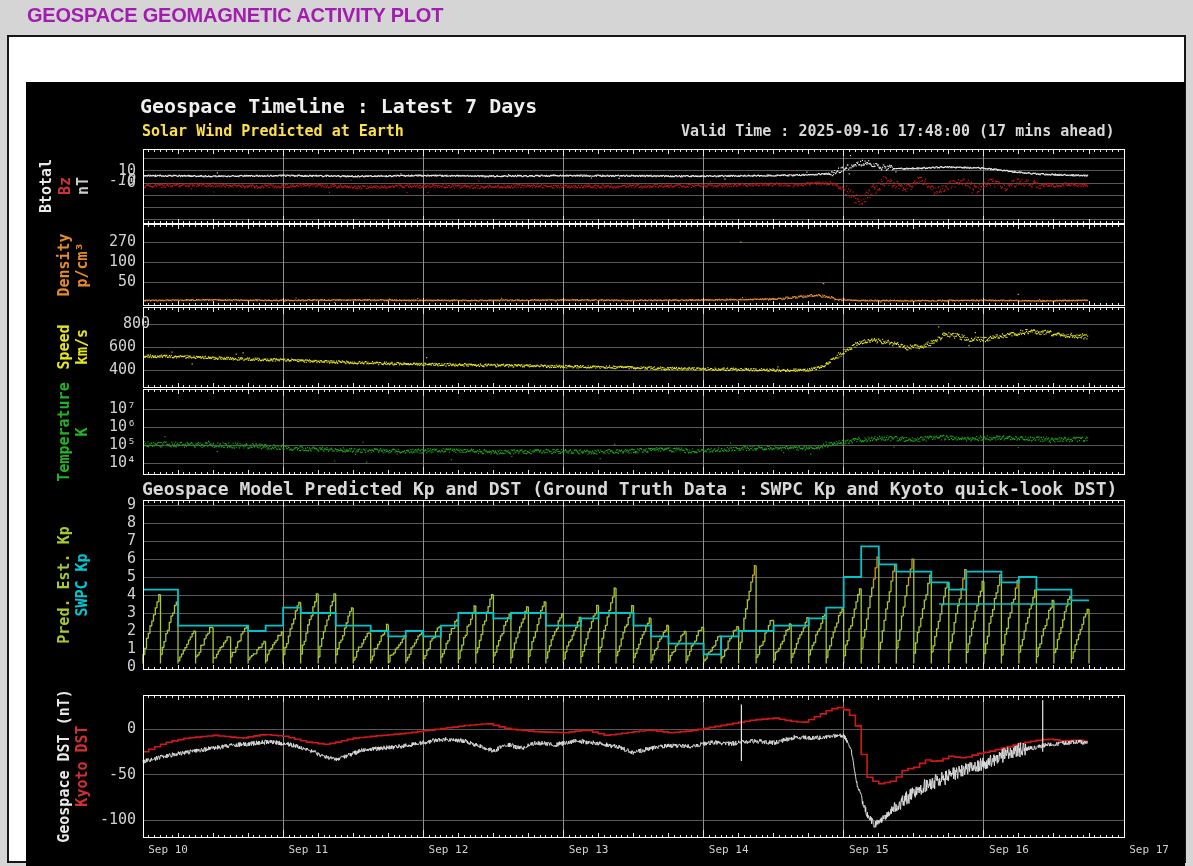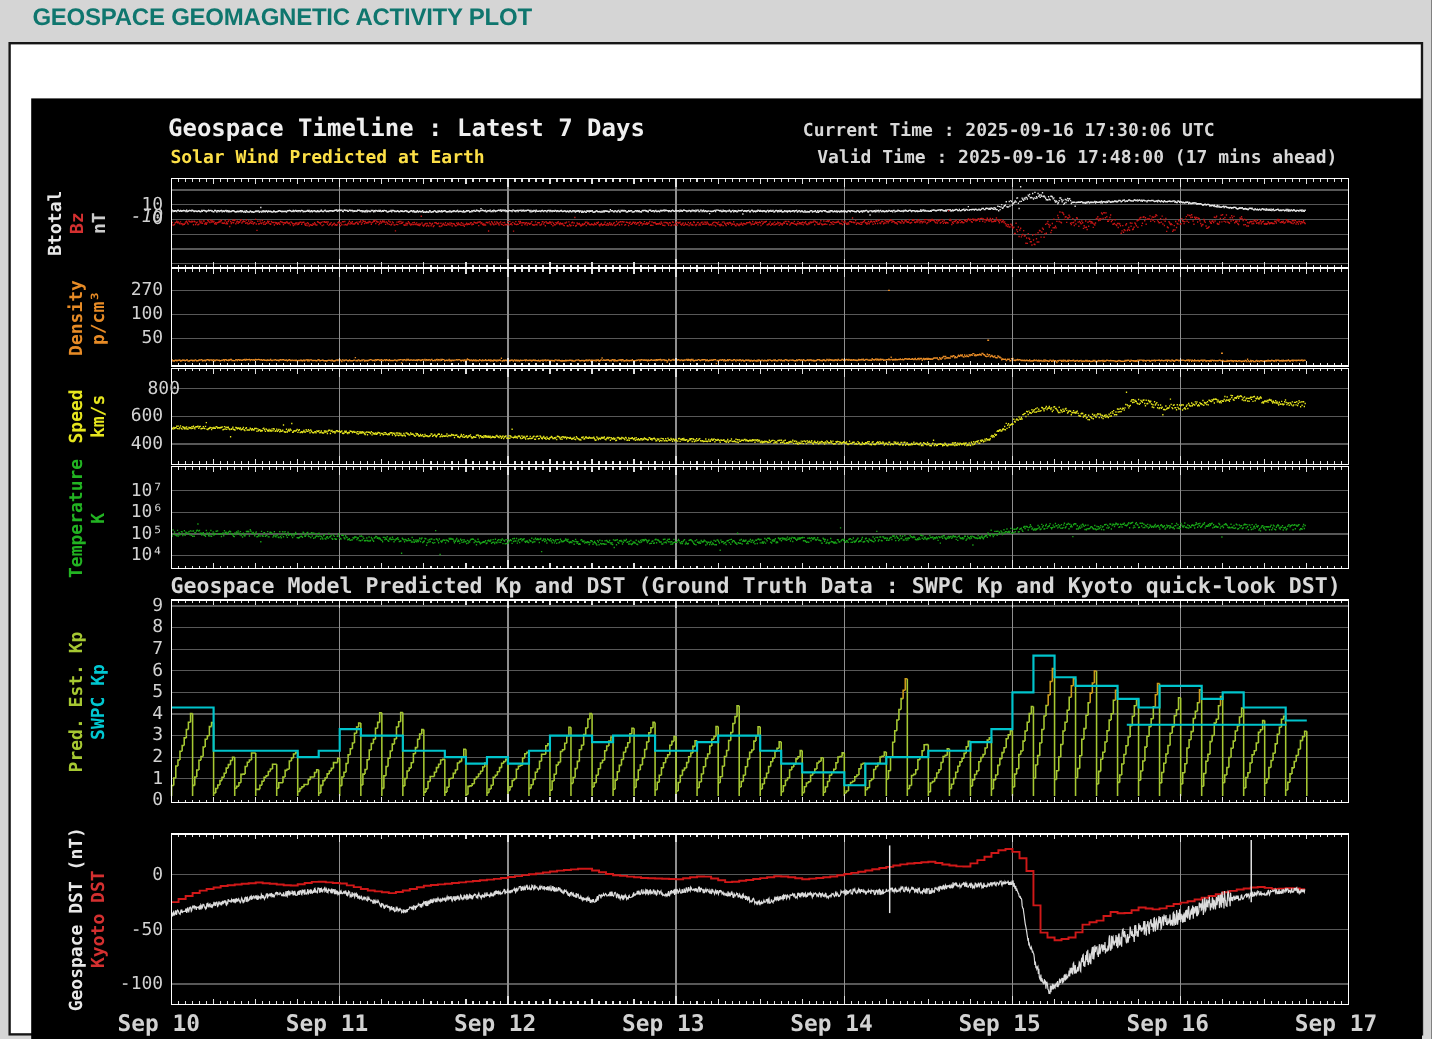--- a/index.html
+++ b/index.html
@@ -1,31 +1,31 @@
 <!DOCTYPE html>
 <html><head>
 <meta charset="utf-8">
 <style>
   html,body{margin:0;padding:0;}
   body{width:1193px;height:866px;background:#d5d5d5;overflow:hidden;position:relative;
        font-family:"DejaVu Sans Mono",monospace;}
-  .header-title{position:absolute;left:27px;top:4px;color:#0f766e;
+  .header-title{position:absolute;left:27px;top:4px;color:#a21caf;
        font-family:"Liberation Sans",sans-serif;font-weight:bold;font-size:20px;letter-spacing:-0.2px;}
   .frame{position:absolute;left:7px;top:35px;width:1175px;height:824px;
        border:2px solid #161616;background:#ffffff;}
   .canvas{position:absolute;left:17px;top:45px;width:1159px;height:813px;background:#000;}
   #plot-svg{position:absolute;left:0;top:0;z-index:1;}
   .t{position:absolute;white-space:pre;z-index:2;color:#e2e2e2;line-height:1.2;font-weight:bold;}
   .title{left:114px;top:12px;font-size:20px;color:#efefef;}
   .current{left:643px;top:17px;font-size:15px;color:#d8d8d8;}
   .subtitle{left:116px;top:40px;font-size:15px;color:#fde047;}
   .valid{left:655px;top:40px;font-size:15px;color:#d8d8d8;}
   .section{left:116px;top:396px;font-size:18px;color:#d8d8d8;}
   .ytick{position:absolute;width:52px;text-align:right;font-size:15px;color:#d2d2d2;z-index:2;line-height:1;}
-  .xtick{position:absolute;width:90px;text-align:left;font-size:19px;color:#d2d2d2;z-index:2;line-height:1;font-weight:bold;}
+  .xtick{position:absolute;width:90px;text-align:right;font-size:11px;color:#d2d2d2;z-index:2;line-height:1;}
   .ylab{position:absolute;font-size:15px;font-weight:bold;white-space:nowrap;z-index:2;line-height:1;
         transform:translate(-50%,-50%) rotate(-90deg);}
 </style>
 </head>
 <body>
 
 <div class="header-title">GEOSPACE GEOMAGNETIC ACTIVITY PLOT</div>
 
 <div class="frame">
   <div class="canvas">
@@ -62,21 +62,20 @@
         <path d="M117 647.0H1098M117 692.5H1098M117 738.0H1098" stroke="#585858" stroke-width="1" fill="none" shape-rendering="crispEdges"></path>
         <path d="M257.1 613V755M397.3 613V755M537.4 613V755M677.6 613V755M817.7 613V755M957.9 613V755" stroke="#8f8f8f" stroke-width="1" fill="none" shape-rendering="crispEdges"></path>
         <path d="M117.0 669.8H122.8V667.2H128.7V664.7H134.5V662.2H140.4V660.2H146.2V658.9H152.0V657.6H157.9V656.4H163.7V655.7H169.6V655.1H175.4V654.5H181.2V654.0H187.1V653.4H192.9V654.0H198.8V654.5H204.6V655.1H210.4V655.7H216.3V655.9H222.1V654.9H227.9V653.9H233.8V652.9H239.6V652.8H245.5V653.3H251.3V653.8H257.1V654.3H263.0V655.8H268.8V657.3H274.7V658.8H280.5V660.1H286.3V660.8H292.2V661.6H298.0V662.3H303.9V661.4H309.7V660.1H315.5V658.8H321.4V657.4H327.2V656.1H333.1V655.5H338.9V655.0H344.7V654.4H350.6V653.8H356.4V653.3H362.3V652.7H368.1V652.1H373.9V651.6H379.8V651.0H385.6V650.4H391.4V649.6H397.3V648.8H403.1V648.1H409.0V647.3H414.8V646.6H420.6V645.8H426.5V645.1H432.3V644.3H438.2V643.5H444.0V643.0H449.8V642.5H455.7V642.0H461.5V641.9H467.4V643.4H473.2V644.9H479.0V646.4H484.9V647.4H490.7V647.9H496.6V648.5H502.4V649.1H508.2V649.6H514.1V649.9H519.9V650.1H525.8V650.3H531.6V650.5H537.4V650.7H543.3V649.9H549.1V649.1H554.9V648.4H560.8V648.5H566.6V650.1H572.5V651.6H578.3V653.1H584.1V652.8H590.0V652.0H595.8V651.3H601.7V650.5H607.5V649.8H613.3V649.0H619.2V648.2H625.0V648.4H630.9V649.1H636.7V649.9H642.5V650.7H648.4V650.2H654.2V649.6H660.1V649.1H665.9V648.4H671.7V647.4H677.6V646.4H683.4V645.4H689.2V644.4H695.1V643.4H700.9V642.4H706.8V641.4H712.6V640.4H718.4V639.3H724.3V638.3H730.1V637.6H736.0V637.1H741.8V636.6H747.6V636.1H753.5V637.2H759.3V638.4H765.2V639.3H771.0V640.0H776.8V640.1H782.7V637.5H788.5V634.8H794.4V631.9H800.2V628.8H806.0V626.6H811.9V625.5H817.7V627.9H823.6V633.2H829.4V643.9H835.2V672.5H841.1V695.2H846.9V699.2H852.8V701.6H858.6V700.5H864.4V699.3H870.3V695.0H876.1V688.5H881.9V686.6H887.8V685.2H893.6V681.4H899.5V678.0H905.3V679.1H911.1V678.9H917.0V676.6H922.8V674.3H928.7V675.1H934.5V675.8H940.3V675.0H946.2V673.1H952.0V671.4H957.9V670.2H963.7V669.1H969.5V667.6H975.4V666.1H981.2V664.6H987.1V663.1H992.9V661.6H998.7V660.4H1004.6V659.3H1010.4V658.4H1016.3V657.6H1022.1V657.2H1027.9V657.9H1033.8V658.7H1039.6V658.5H1045.4V658.2H1051.3V658.3H1057.1V659.1H1061.6" stroke="#d01818" stroke-width="1.6" fill="none"></path>
         <path d="M117.0 678.4L117.4 680.4L117.8 681.7L118.3 678.5L118.7 677.8L119.1 681.0L119.5 679.4L119.9 679.4L120.4 676.6L120.8 680.0L121.2 679.9L121.6 677.1L122.0 676.4L122.5 677.0L122.9 678.0L123.3 679.2L123.7 679.6L124.1 680.0L124.6 677.4L125.0 678.6L125.4 675.9L125.8 677.7L126.2 678.3L126.7 677.6L127.1 677.5L127.5 677.3L127.9 677.4L128.4 677.4L128.8 675.5L129.2 675.4L129.6 678.7L130.0 676.8L130.5 674.1L130.9 677.0L131.3 677.7L131.7 675.8L132.1 674.1L132.6 673.9L133.0 675.1L133.4 677.4L133.8 676.7L134.2 674.0L134.7 673.1L135.1 674.2L135.5 673.1L135.9 672.9L136.3 674.7L136.8 673.5L137.2 673.8L137.6 676.2L138.0 674.0L138.4 674.3L138.9 674.0L139.3 673.8L139.7 674.9L140.1 676.0L140.5 672.4L141.0 675.9L141.4 672.0L141.8 672.8L142.2 675.0L142.6 674.4L143.1 671.7L143.5 671.7L143.9 671.9L144.3 673.6L144.7 674.2L145.2 675.3L145.6 674.0L146.0 674.6L146.4 670.7L146.9 672.6L147.3 671.2L147.7 672.8L148.1 674.2L148.5 671.7L149.0 671.3L149.4 673.5L149.8 673.8L150.2 674.0L150.6 671.5L151.1 673.5L151.5 672.4L151.9 672.3L152.3 669.6L152.7 671.6L153.2 670.2L153.6 672.9L154.0 670.2L154.4 669.8L154.8 669.9L155.3 673.4L155.7 673.0L156.1 671.1L156.5 669.2L156.9 670.8L157.4 671.7L157.8 671.0L158.2 669.6L158.6 672.5L159.0 670.6L159.5 668.7L159.9 671.4L160.3 670.2L160.7 668.9L161.1 668.7L161.6 670.6L162.0 668.4L162.4 671.9L162.8 672.3L163.2 670.3L163.7 671.5L164.1 667.7L164.5 667.8L164.9 669.1L165.3 669.2L165.8 668.6L166.2 669.0L166.6 670.2L167.0 667.7L167.5 668.9L167.9 668.0L168.3 667.8L168.7 670.1L169.1 667.1L169.6 669.2L170.0 670.6L170.4 666.9L170.8 669.8L171.2 667.0L171.7 667.4L172.1 669.3L172.5 667.5L172.9 666.9L173.3 668.3L173.8 669.3L174.2 670.2L174.6 669.6L175.0 667.7L175.4 666.3L175.9 667.6L176.3 669.2L176.7 667.8L177.1 670.0L177.5 669.5L178.0 666.3L178.4 666.3L178.8 665.3L179.2 669.6L179.6 666.2L180.1 665.7L180.5 669.0L180.9 668.6L181.3 668.2L181.7 666.8L182.2 668.2L182.6 664.6L183.0 666.0L183.4 665.1L183.8 668.0L184.3 664.9L184.7 667.1L185.1 665.1L185.5 664.7L186.0 665.5L186.4 666.5L186.8 666.0L187.2 664.2L187.6 666.3L188.1 665.1L188.5 667.9L188.9 666.4L189.3 664.4L189.7 666.7L190.2 665.8L190.6 665.3L191.0 665.4L191.4 667.4L191.8 663.2L192.3 664.3L192.7 666.4L193.1 663.9L193.5 665.9L193.9 665.4L194.4 667.3L194.8 666.4L195.2 665.9L195.6 664.3L196.0 662.9L196.5 663.0L196.9 666.6L197.3 663.3L197.7 663.8L198.1 664.6L198.6 664.0L199.0 662.4L199.4 664.2L199.8 664.9L200.2 662.2L200.7 663.7L201.1 665.7L201.5 663.6L201.9 663.8L202.3 665.9L202.8 664.3L203.2 663.6L203.6 662.2L204.0 662.5L204.4 661.9L204.9 663.3L205.3 661.5L205.7 662.9L206.1 663.1L206.6 663.5L207.0 663.0L207.4 661.9L207.8 662.4L208.2 663.0L208.7 664.2L209.1 663.8L209.5 663.6L209.9 665.0L210.3 661.6L210.8 664.4L211.2 664.4L211.6 664.7L212.0 662.8L212.4 660.6L212.9 664.4L213.3 665.0L213.7 660.5L214.1 664.1L214.5 660.7L215.0 661.1L215.4 664.1L215.8 661.8L216.2 662.8L216.6 662.7L217.1 662.6L217.5 660.2L217.9 662.0L218.3 664.1L218.7 660.8L219.2 663.9L219.6 660.4L220.0 662.1L220.4 664.1L220.8 664.2L221.3 663.9L221.7 663.9L222.1 660.9L222.5 663.5L222.9 660.3L223.4 663.8L223.8 660.4L224.2 660.3L224.6 660.5L225.1 663.2L225.5 663.6L225.9 659.3L226.3 661.9L226.7 661.4L227.2 659.6L227.6 663.5L228.0 659.2L228.4 662.7L228.8 663.0L229.3 663.1L229.7 661.8L230.1 662.0L230.5 658.8L230.9 662.9L231.4 662.2L231.8 659.9L232.2 661.9L232.6 659.1L233.0 663.0L233.5 659.3L233.9 661.4L234.3 662.2L234.7 661.7L235.1 660.6L235.6 661.9L236.0 658.7L236.4 658.3L236.8 661.8L237.2 660.2L237.7 661.2L238.1 661.5L238.5 662.5L238.9 658.1L239.3 658.1L239.8 658.2L240.2 659.8L240.6 662.1L241.0 658.0L241.4 661.2L241.9 658.7L242.3 659.7L242.7 661.7L243.1 660.4L243.5 659.1L244.0 658.8L244.4 658.1L244.8 661.0L245.2 660.5L245.7 658.2L246.1 658.9L246.5 662.1L246.9 660.8L247.3 661.7L247.8 658.4L248.2 660.1L248.6 659.9L249.0 659.6L249.4 660.7L249.9 662.3L250.3 658.5L250.7 662.5L251.1 661.5L251.5 659.3L252.0 659.5L252.4 661.5L252.8 663.0L253.2 658.9L253.6 663.0L254.1 660.8L254.5 660.5L254.9 663.4L255.3 660.3L255.7 663.3L256.2 662.2L256.6 663.1L257.0 662.0L257.4 661.1L257.8 663.0L258.3 660.8L258.7 662.1L259.1 662.8L259.5 662.8L259.9 662.1L260.4 661.2L260.8 662.2L261.2 661.3L261.6 662.7L262.0 660.1L262.5 662.1L262.9 664.4L263.3 661.7L263.7 664.2L264.1 663.6L264.6 660.7L265.0 661.2L265.4 661.4L265.8 665.1L266.3 664.1L266.7 665.2L267.1 664.4L267.5 661.5L267.9 665.3L268.4 663.4L268.8 663.0L269.2 662.6L269.6 665.6L270.0 664.6L270.5 662.5L270.9 662.3L271.3 665.4L271.7 662.9L272.1 666.0L272.6 665.3L273.0 666.9L273.4 664.3L273.8 666.7L274.2 666.0L274.7 666.5L275.1 664.3L275.5 665.9L275.9 667.8L276.3 667.9L276.8 667.1L277.2 665.5L277.6 665.5L278.0 667.2L278.4 666.5L278.9 666.0L279.3 668.1L279.7 668.2L280.1 668.6L280.5 666.1L281.0 667.4L281.4 666.1L281.8 667.5L282.2 667.5L282.6 668.0L283.1 668.9L283.5 668.2L283.9 668.3L284.3 668.8L284.8 670.7L285.2 670.5L285.6 667.4L286.0 670.0L286.4 669.1L286.9 670.2L287.3 668.6L287.7 669.9L288.1 669.7L288.5 670.0L289.0 668.3L289.4 669.1L289.8 670.0L290.2 670.9L290.6 671.9L291.1 673.2L291.5 673.7L291.9 670.5L292.3 672.3L292.7 671.2L293.2 671.4L293.6 672.8L294.0 674.7L294.4 674.8L294.8 673.0L295.3 673.6L295.7 672.4L296.1 672.7L296.5 672.4L296.9 674.0L297.4 673.8L297.8 673.4L298.2 674.3L298.6 673.9L299.0 676.2L299.5 674.8L299.9 676.5L300.3 673.2L300.7 674.9L301.1 675.7L301.6 676.3L302.0 674.0L302.4 675.3L302.8 677.6L303.2 677.4L303.7 677.0L304.1 674.9L304.5 676.1L304.9 674.4L305.4 675.5L305.8 677.2L306.2 676.5L306.6 675.5L307.0 676.5L307.5 675.3L307.9 675.9L308.3 676.1L308.7 678.3L309.1 677.7L309.6 677.9L310.0 675.7L310.4 678.9L310.8 676.1L311.2 677.3L311.7 678.0L312.1 676.3L312.5 678.4L312.9 675.8L313.3 678.1L313.8 675.9L314.2 675.9L314.6 675.8L315.0 675.0L315.4 674.0L315.9 674.3L316.3 674.1L316.7 674.7L317.1 675.3L317.5 673.7L318.0 674.4L318.4 676.5L318.8 672.8L319.2 673.1L319.6 673.3L320.1 676.2L320.5 672.8L320.9 674.8L321.3 673.1L321.7 673.4L322.2 673.0L322.6 671.3L323.0 672.1L323.4 671.5L323.9 671.8L324.3 674.0L324.7 671.3L325.1 674.4L325.5 671.7L326.0 671.1L326.4 672.5L326.8 670.8L327.2 669.5L327.6 670.2L328.1 671.2L328.5 668.9L328.9 672.4L329.3 672.5L329.7 668.6L330.2 672.5L330.6 672.4L331.0 669.0L331.4 669.4L331.8 671.5L332.3 667.9L332.7 670.8L333.1 667.2L333.5 668.3L333.9 670.3L334.4 668.4L334.8 669.9L335.2 669.2L335.6 666.6L336.0 667.9L336.5 668.3L336.9 669.8L337.3 666.6L337.7 667.6L338.1 669.8L338.6 667.4L339.0 666.3L339.4 667.3L339.8 668.7L340.2 668.8L340.7 667.5L341.1 668.8L341.5 666.9L341.9 668.9L342.3 668.9L342.8 666.9L343.2 667.9L343.6 667.8L344.0 666.3L344.5 668.6L344.9 666.0L345.3 668.9L345.7 668.5L346.1 666.8L346.6 665.1L347.0 666.6L347.4 668.4L347.8 665.0L348.2 666.8L348.7 667.1L349.1 665.2L349.5 667.1L349.9 664.7L350.3 667.6L350.8 668.9L351.2 667.8L351.6 665.1L352.0 667.5L352.4 664.8L352.9 668.2L353.3 668.4L353.7 665.0L354.1 667.9L354.5 666.5L355.0 664.5L355.4 667.2L355.8 665.0L356.2 665.6L356.6 667.9L357.1 667.6L357.5 665.3L357.9 663.8L358.3 664.4L358.7 666.9L359.2 666.6L359.6 667.4L360.0 665.6L360.4 667.6L360.8 663.6L361.3 665.7L361.7 665.0L362.1 666.6L362.5 667.1L363.0 663.6L363.4 663.8L363.8 667.2L364.2 667.0L364.6 665.2L365.1 663.9L365.5 666.7L365.9 663.4L366.3 665.2L366.7 664.0L367.2 667.3L367.6 664.4L368.0 666.2L368.4 665.1L368.8 663.8L369.3 664.0L369.7 663.1L370.1 663.5L370.5 663.8L370.9 665.8L371.4 666.1L371.8 664.8L372.2 665.9L372.6 663.4L373.0 662.4L373.5 664.4L373.9 664.8L374.3 665.4L374.7 664.1L375.1 666.5L375.6 665.2L376.0 663.4L376.4 665.1L376.8 665.3L377.2 663.7L377.7 666.0L378.1 661.9L378.5 664.5L378.9 664.5L379.3 664.6L379.8 661.6L380.2 664.0L380.6 664.1L381.0 664.2L381.4 663.7L381.9 665.0L382.3 664.1L382.7 662.8L383.1 664.4L383.6 662.9L384.0 664.3L384.4 664.4L384.8 663.2L385.2 664.9L385.7 663.1L386.1 660.7L386.5 664.0L386.9 660.6L387.3 660.5L387.8 663.0L388.2 660.9L388.6 661.2L389.0 663.2L389.4 660.1L389.9 663.0L390.3 662.4L390.7 661.3L391.1 662.9L391.5 662.1L392.0 662.8L392.4 662.7L392.8 661.8L393.2 660.9L393.6 660.8L394.1 659.2L394.5 659.3L394.9 663.1L395.3 660.3L395.7 661.6L396.2 661.8L396.6 662.0L397.0 658.6L397.4 660.8L397.8 661.5L398.3 661.1L398.7 661.6L399.1 659.8L399.5 662.3L399.9 660.7L400.4 660.1L400.8 661.7L401.2 659.9L401.6 659.5L402.1 659.6L402.5 658.6L402.9 660.6L403.3 658.3L403.7 661.6L404.2 660.7L404.6 657.8L405.0 659.4L405.4 660.1L405.8 658.9L406.3 658.5L406.7 656.8L407.1 656.8L407.5 656.7L407.9 656.8L408.4 660.4L408.8 658.0L409.2 658.6L409.6 656.7L410.0 659.6L410.5 659.5L410.9 657.1L411.3 658.1L411.7 659.7L412.1 657.4L412.6 656.2L413.0 657.1L413.4 656.4L413.8 659.5L414.2 658.4L414.7 658.2L415.1 657.0L415.5 658.8L415.9 658.4L416.3 659.5L416.8 659.3L417.2 656.2L417.6 657.0L418.0 656.3L418.4 657.9L418.9 659.2L419.3 658.4L419.7 655.3L420.1 658.0L420.5 657.4L421.0 657.1L421.4 657.2L421.8 658.3L422.2 658.6L422.7 659.6L423.1 659.0L423.5 657.3L423.9 656.5L424.3 659.4L424.8 657.2L425.2 656.6L425.6 656.5L426.0 658.2L426.4 658.9L426.9 658.7L427.3 656.5L427.7 658.8L428.1 657.7L428.5 658.3L429.0 658.8L429.4 657.2L429.8 659.9L430.2 656.7L430.6 658.6L431.1 657.7L431.5 660.3L431.9 657.5L432.3 656.8L432.7 659.2L433.2 660.3L433.6 660.1L434.0 657.4L434.4 658.4L434.8 656.5L435.3 660.0L435.7 660.4L436.1 657.2L436.5 660.8L436.9 659.3L437.4 660.9L437.8 657.6L438.2 660.8L438.6 659.8L439.0 659.5L439.5 657.2L439.9 659.3L440.3 658.1L440.7 658.2L441.2 661.0L441.6 659.1L442.0 661.8L442.4 660.6L442.8 661.7L443.3 662.5L443.7 661.2L444.1 662.5L444.5 659.1L444.9 660.9L445.4 660.9L445.8 660.2L446.2 661.8L446.6 662.5L447.0 661.0L447.5 664.1L447.9 664.0L448.3 662.4L448.7 664.6L449.1 664.2L449.6 661.5L450.0 663.2L450.4 661.2L450.8 664.0L451.2 663.5L451.7 662.6L452.1 664.8L452.5 664.6L452.9 664.2L453.3 665.3L453.8 665.6L454.2 662.3L454.6 666.0L455.0 664.1L455.4 663.3L455.9 663.2L456.3 665.3L456.7 666.6L457.1 666.3L457.5 666.7L458.0 664.8L458.4 665.7L458.8 667.2L459.2 668.1L459.6 665.8L460.1 667.5L460.5 666.6L460.9 667.6L461.3 667.1L461.8 667.6L462.2 667.1L462.6 666.0L463.0 669.3L463.4 666.6L463.9 665.6L464.3 668.3L464.7 668.4L465.1 666.0L465.5 668.6L466.0 670.4L466.4 668.3L466.8 668.6L467.2 669.5L467.6 667.5L468.1 669.7L468.5 667.3L468.9 669.4L469.3 669.7L469.7 669.9L470.2 669.3L470.6 667.1L471.0 669.5L471.4 666.2L471.8 664.8L472.3 668.5L472.7 666.7L473.1 664.0L473.5 663.8L473.9 664.1L474.4 664.1L474.8 666.6L475.2 663.8L475.6 664.2L476.0 664.7L476.5 663.9L476.9 662.9L477.3 664.2L477.7 664.5L478.1 663.6L478.6 662.7L479.0 663.2L479.4 663.7L479.8 664.7L480.3 664.5L480.7 664.2L481.1 663.6L481.5 664.3L481.9 663.4L482.4 661.3L482.8 664.9L483.2 661.0L483.6 664.9L484.0 660.9L484.5 664.1L484.9 664.4L485.3 664.8L485.7 663.7L486.1 662.0L486.6 661.6L487.0 662.1L487.4 663.6L487.8 666.4L488.2 664.3L488.7 663.0L489.1 663.6L489.5 666.7L489.9 663.2L490.3 665.5L490.8 667.2L491.2 665.7L491.6 665.9L492.0 663.6L492.4 666.1L492.9 667.0L493.3 664.2L493.7 667.1L494.1 666.6L494.5 664.7L495.0 663.8L495.4 665.5L495.8 665.0L496.2 667.3L496.6 666.3L497.1 666.0L497.5 667.6L497.9 664.7L498.3 664.2L498.7 665.9L499.2 665.9L499.6 666.0L500.0 665.6L500.4 665.4L500.9 665.4L501.3 664.0L501.7 665.1L502.1 661.7L502.5 664.2L503.0 663.6L503.4 663.9L503.8 662.8L504.2 662.8L504.6 663.0L505.1 660.4L505.5 662.3L505.9 663.4L506.3 660.2L506.7 661.2L507.2 663.5L507.6 663.4L508.0 662.7L508.4 660.3L508.8 659.2L509.3 662.4L509.7 662.9L510.1 662.0L510.5 660.6L510.9 662.2L511.4 661.8L511.8 662.7L512.2 659.3L512.6 659.7L513.0 663.1L513.5 659.8L513.9 660.1L514.3 663.4L514.7 663.0L515.1 661.0L515.6 662.5L516.0 659.2L516.4 662.2L516.8 661.2L517.2 662.3L517.7 661.6L518.1 662.3L518.5 659.6L518.9 659.7L519.4 661.4L519.8 663.3L520.2 660.3L520.6 661.9L521.0 663.9L521.5 663.4L521.9 660.1L522.3 660.6L522.7 660.4L523.1 660.9L523.6 663.4L524.0 661.3L524.4 661.3L524.8 660.5L525.2 662.9L525.7 662.3L526.1 663.9L526.5 663.2L526.9 663.7L527.3 664.2L527.8 664.4L528.2 663.6L528.6 663.2L529.0 664.6L529.4 663.5L529.9 664.6L530.3 663.3L530.7 664.6L531.1 660.5L531.5 663.7L532.0 664.3L532.4 662.5L532.8 660.4L533.2 663.2L533.6 659.7L534.1 661.9L534.5 660.5L534.9 662.6L535.3 660.2L535.7 659.7L536.2 663.8L536.6 659.6L537.0 659.3L537.4 663.0L537.8 659.6L538.3 659.3L538.7 660.5L539.1 662.7L539.5 661.2L540.0 660.4L540.4 659.3L540.8 660.9L541.2 662.1L541.6 662.2L542.1 661.9L542.5 659.0L542.9 661.8L543.3 661.7L543.7 661.5L544.2 658.5L544.6 661.1L545.0 660.5L545.4 662.0L545.8 658.1L546.3 658.0L546.7 660.0L547.1 661.0L547.5 660.4L547.9 657.2L548.4 659.7L548.8 659.6L549.2 660.4L549.6 657.2L550.0 657.8L550.5 659.5L550.9 659.7L551.3 659.7L551.7 659.0L552.1 659.1L552.6 660.1L553.0 658.8L553.4 658.7L553.8 660.6L554.2 658.4L554.7 660.5L555.1 659.9L555.5 661.6L555.9 658.6L556.3 657.3L556.8 657.3L557.2 661.5L557.6 657.9L558.0 659.8L558.5 658.4L558.9 659.0L559.3 659.4L559.7 660.1L560.1 662.2L560.6 658.8L561.0 662.2L561.4 660.8L561.8 660.1L562.2 659.0L562.7 661.6L563.1 659.9L563.5 659.2L563.9 659.3L564.3 660.5L564.8 661.4L565.2 661.9L565.6 659.7L566.0 660.7L566.4 662.5L566.9 662.6L567.3 658.7L567.7 660.8L568.1 660.0L568.5 661.1L569.0 661.4L569.4 662.9L569.8 661.3L570.2 660.1L570.6 661.4L571.1 663.2L571.5 660.1L571.9 660.2L572.3 661.8L572.7 663.2L573.2 661.1L573.6 659.7L574.0 661.9L574.4 660.1L574.8 660.3L575.3 660.7L575.7 663.0L576.1 662.4L576.5 661.6L576.9 663.3L577.4 662.3L577.8 662.9L578.2 664.1L578.6 663.8L579.1 662.1L579.5 664.3L579.9 664.4L580.3 664.6L580.7 660.7L581.2 664.8L581.6 661.9L582.0 663.2L582.4 665.0L582.8 663.4L583.3 661.9L583.7 663.7L584.1 662.0L584.5 663.3L584.9 665.7L585.4 665.9L585.8 662.8L586.2 663.6L586.6 664.7L587.0 663.9L587.5 663.6L587.9 662.5L588.3 664.0L588.7 662.3L589.1 665.9L589.6 664.6L590.0 665.0L590.4 663.3L590.8 664.3L591.2 666.6L591.7 665.1L592.1 666.1L592.5 666.5L592.9 663.5L593.3 663.0L593.8 665.9L594.2 666.0L594.6 665.9L595.0 664.3L595.4 668.0L595.9 664.8L596.3 666.6L596.7 666.0L597.1 668.1L597.5 667.8L598.0 665.0L598.4 666.3L598.8 669.5L599.2 668.8L599.7 669.5L600.1 669.6L600.5 668.5L600.9 669.0L601.3 667.2L601.8 666.6L602.2 667.2L602.6 668.8L603.0 670.8L603.4 669.6L603.9 669.5L604.3 670.7L604.7 671.4L605.1 669.3L605.5 671.8L606.0 668.5L606.4 669.7L606.8 669.0L607.2 672.4L607.6 670.3L608.1 670.9L608.5 669.6L608.9 670.6L609.3 670.1L609.7 670.7L610.2 669.5L610.6 668.2L611.0 669.4L611.4 670.0L611.8 669.7L612.3 669.5L612.7 667.3L613.1 669.0L613.5 667.1L613.9 671.0L614.4 667.4L614.8 666.6L615.2 670.6L615.6 670.7L616.0 670.1L616.5 669.7L616.9 667.5L617.3 669.2L617.7 669.5L618.2 670.2L618.6 668.1L619.0 669.4L619.4 667.1L619.8 665.2L620.3 667.5L620.7 668.1L621.1 665.4L621.5 668.2L621.9 666.1L622.4 667.6L622.8 668.8L623.2 665.0L623.6 668.0L624.0 666.5L624.5 664.9L624.9 667.1L625.3 666.5L625.7 666.6L626.1 664.1L626.6 668.3L627.0 663.9L627.4 664.4L627.8 667.2L628.2 663.9L628.7 663.9L629.1 664.0L629.5 666.9L629.9 666.1L630.3 664.0L630.8 664.7L631.2 665.5L631.6 665.6L632.0 666.6L632.4 663.8L632.9 663.8L633.3 664.1L633.7 664.1L634.1 663.6L634.5 662.8L635.0 664.3L635.4 664.8L635.8 662.9L636.2 663.1L636.6 665.9L637.1 666.3L637.5 665.3L637.9 665.2L638.3 666.1L638.8 662.1L639.2 664.4L639.6 662.4L640.0 662.5L640.4 665.6L640.9 663.9L641.3 664.9L641.7 662.1L642.1 664.8L642.5 662.0L643.0 662.1L643.4 664.6L643.8 663.6L644.2 665.3L644.6 662.9L645.1 662.1L645.5 665.5L645.9 665.5L646.3 664.2L646.7 665.4L647.2 661.8L647.6 663.1L648.0 663.7L648.4 662.5L648.8 663.2L649.3 662.0L649.7 664.2L650.1 662.1L650.5 664.3L650.9 665.8L651.4 663.9L651.8 665.2L652.2 662.6L652.6 663.2L653.0 662.6L653.5 662.2L653.9 663.0L654.3 662.9L654.7 664.5L655.1 663.5L655.6 664.4L656.0 665.6L656.4 662.8L656.8 662.1L657.3 663.2L657.7 662.9L658.1 665.9L658.5 664.4L658.9 662.7L659.4 662.4L659.8 664.6L660.2 664.9L660.6 663.8L661.0 663.7L661.5 665.7L661.9 662.4L662.3 662.5L662.7 665.0L663.1 666.1L663.6 664.9L664.0 664.8L664.4 666.3L664.8 665.3L665.2 664.5L665.7 664.6L666.1 664.1L666.5 665.3L666.9 664.3L667.3 662.7L667.8 663.1L668.2 662.7L668.6 663.7L669.0 664.5L669.4 665.2L669.9 664.3L670.3 662.0L670.7 663.0L671.1 665.0L671.5 662.0L672.0 663.1L672.4 663.3L672.8 664.9L673.2 664.6L673.6 664.8L674.1 663.9L674.5 663.1L674.9 660.4L675.3 661.1L675.7 661.8L676.2 661.0L676.6 660.8L677.0 660.7L677.4 662.9L677.9 660.4L678.3 659.8L678.7 663.7L679.1 663.5L679.5 660.2L680.0 660.6L680.4 663.1L680.8 660.5L681.2 662.0L681.6 661.5L682.1 660.1L682.5 660.2L682.9 659.2L683.3 662.6L683.7 662.4L684.2 663.0L684.6 661.6L685.0 658.5L685.4 660.8L685.8 659.6L686.3 658.7L686.7 660.8L687.1 661.6L687.5 662.1L687.9 662.5L688.4 659.9L688.8 662.2L689.2 659.5L689.6 658.6L690.0 660.2L690.5 658.8L690.9 662.6L691.3 659.5L691.7 661.2L692.1 658.9L692.6 660.8L693.0 660.8L693.4 661.4L693.8 659.7L694.2 660.3L694.7 661.6L695.1 661.1L695.5 663.1L695.9 662.9L696.4 661.0L696.8 661.2L697.2 661.1L697.6 659.8L698.0 661.2L698.5 660.4L698.9 660.4L699.3 660.9L699.7 662.9L700.1 659.8L700.6 660.5L701.0 660.2L701.4 660.6L701.8 661.1L702.2 659.5L702.7 663.4L703.1 663.5L703.5 662.6L703.9 659.8L704.3 661.7L704.8 659.9L705.2 660.4L705.6 663.6L706.0 660.7L706.4 659.6L706.9 659.2L707.3 663.6L707.7 659.5L708.1 662.5L708.5 661.7L709.0 663.4L709.4 660.7L709.8 659.1L710.2 663.0L710.6 661.8L711.1 661.7L711.5 661.7L711.9 661.1L712.3 660.8L712.7 658.7L713.2 660.8L713.6 660.7L714.0 660.5L714.4 660.0L714.8 659.6L715.3 662.1L715.7 658.6L716.1 659.1L716.5 658.2L717.0 658.3L717.4 660.0L717.8 658.8L718.2 660.5L718.6 660.0L719.1 661.4L719.5 659.4L719.9 660.2L720.3 658.5L720.7 659.2L721.2 661.6L721.6 659.5L722.0 660.9L722.4 660.7L722.8 660.6L723.3 658.8L723.7 659.6L724.1 660.6L724.5 658.6L724.9 657.3L725.4 658.6L725.8 657.3L726.2 657.1L726.6 658.6L727.0 660.7L727.5 661.1L727.9 661.1L728.3 657.5L728.7 657.5L729.1 660.0L729.6 657.9L730.0 659.3L730.4 660.5L730.8 659.9L731.2 658.5L731.7 660.6L732.1 661.5L732.5 660.2L732.9 659.4L733.3 659.3L733.8 657.3L734.2 657.4L734.6 659.3L735.0 657.4L735.5 659.3L735.9 659.2L736.3 661.5L736.7 661.1L737.1 659.3L737.6 660.3L738.0 658.8L738.4 661.8L738.8 662.0L739.2 658.5L739.7 659.2L740.1 658.5L740.5 661.3L740.9 661.3L741.3 662.2L741.8 661.3L742.2 661.7L742.6 662.4L743.0 659.8L743.4 661.5L743.9 658.3L744.3 660.0L744.7 661.5L745.1 662.0L745.5 659.2L746.0 658.7L746.4 662.8L746.8 658.8L747.2 659.0L747.6 658.9L748.1 658.6L748.5 662.6L748.9 662.5L749.3 660.0L749.7 662.4L750.2 662.2L750.6 658.0L751.0 661.0L751.4 661.5L751.8 660.5L752.3 661.1L752.7 661.4L753.1 658.1L753.5 658.4L753.9 657.8L754.4 658.7L754.8 659.4L755.2 659.7L755.6 658.3L756.1 656.9L756.5 660.6L756.9 660.3L757.3 656.2L757.7 658.6L758.2 656.5L758.6 658.8L759.0 659.1L759.4 657.5L759.8 659.0L760.3 655.4L760.7 657.0L761.1 659.4L761.5 657.2L761.9 655.7L762.4 657.6L762.8 658.8L763.2 655.7L763.6 657.0L764.0 656.9L764.5 656.1L764.9 655.9L765.3 658.2L765.7 655.2L766.1 657.8L766.6 657.7L767.0 655.9L767.4 657.1L767.8 657.6L768.2 653.3L768.7 656.5L769.1 655.7L769.5 654.5L769.9 655.1L770.3 654.1L770.8 655.5L771.2 654.5L771.6 656.1L772.0 655.9L772.4 656.9L772.9 656.3L773.3 655.9L773.7 655.0L774.1 657.5L774.6 656.4L775.0 656.9L775.4 655.4L775.8 654.6L776.2 655.2L776.7 655.0L777.1 653.6L777.5 653.8L777.9 656.9L778.3 654.9L778.8 653.8L779.2 657.2L779.6 653.7L780.0 657.0L780.4 657.2L780.9 657.3L781.3 656.1L781.7 656.0L782.1 654.5L782.5 654.5L783.0 657.9L783.4 654.3L783.8 654.9L784.2 655.3L784.6 658.0L785.1 657.4L785.5 656.4L785.9 658.0L786.3 657.4L786.7 654.0L787.2 654.2L787.6 655.7L788.0 657.5L788.4 655.7L788.8 656.4L789.3 654.1L789.7 654.6L790.1 656.7L790.5 655.9L790.9 653.9L791.4 653.7L791.8 655.1L792.2 657.4L792.6 656.4L793.0 657.8L793.5 657.7L793.9 653.7L794.3 657.1L794.7 655.8L795.2 656.3L795.6 656.8L796.0 657.0L796.4 655.9L796.8 656.4L797.3 654.2L797.7 654.7L798.1 655.4L798.5 656.8L798.9 654.5L799.4 653.9L799.8 655.5L800.2 653.2L800.6 656.6L801.0 654.7L801.5 653.6L801.9 654.0L802.3 654.8L802.7 653.3L803.1 653.2L803.6 655.7L804.0 656.1L804.4 654.5L804.8 653.3L805.2 653.6L805.7 654.0L806.1 655.4L806.5 655.0L806.9 653.9L807.3 652.4L807.8 652.5L808.2 652.2L808.6 654.9L809.0 655.9L809.4 654.1L809.9 652.5L810.3 655.0L810.7 653.1L811.1 654.8L811.5 652.7L812.0 654.0L812.4 653.2L812.8 653.8L813.2 653.6L813.7 653.4L814.1 651.8L814.5 655.1L814.9 655.1L815.3 653.2L815.8 655.5L816.2 653.6L816.6 654.3L817.0 655.4L817.4 651.8L817.9 653.7L818.3 652.9L818.7 657.0L819.1 653.9L819.5 657.0L820.0 658.6L820.4 656.2L820.8 660.5L821.2 658.3L821.6 660.2L822.1 661.2L822.5 662.3L822.9 662.8L823.3 664.9L823.7 665.6L824.2 665.2L824.6 666.6L825.0 666.6L825.4 667.6L825.8 672.9L826.3 674.8L826.7 675.1L827.1 678.6L827.5 681.1L827.9 684.6L828.4 688.1L828.8 689.9L829.2 692.1L829.6 694.6L830.0 697.4L830.5 700.7L830.9 699.7L831.3 704.9L831.7 704.3L832.1 706.4L832.6 708.1L833.0 708.7L833.4 707.3L833.8 708.7L834.3 711.3L834.7 711.0L835.1 712.2L835.5 713.2L835.9 715.9L836.4 722.2L836.8 719.2L837.2 724.0L837.6 723.6L838.0 725.5L838.5 724.1L838.9 723.4L839.3 729.7L839.7 725.3L840.1 732.2L840.6 733.9L841.0 734.6L841.4 730.2L841.8 736.1L842.2 733.2L842.7 735.2L843.1 736.8L843.5 736.6L843.9 738.4L844.3 734.0L844.8 737.7L845.2 735.2L845.6 741.9L846.0 736.7L846.4 736.6L846.9 738.6L847.3 742.6L847.7 742.9L848.1 745.3L848.5 744.8L849.0 745.4L849.4 739.2L849.8 744.9L850.2 739.6L850.6 742.7L851.1 737.9L851.5 740.7L851.9 742.4L852.3 738.3L852.8 740.9L853.2 741.4L853.6 738.4L854.0 738.4L854.4 736.9L854.9 740.4L855.3 735.6L855.7 740.7L856.1 737.9L856.5 739.1L857.0 733.5L857.4 735.1L857.8 737.1L858.2 734.7L858.6 734.1L859.1 732.9L859.5 737.5L859.9 733.1L860.3 736.6L860.7 731.5L861.2 730.1L861.6 735.1L862.0 733.9L862.4 729.6L862.8 734.1L863.3 731.4L863.7 733.1L864.1 730.2L864.5 731.3L864.9 726.8L865.4 731.8L865.8 724.5L866.2 726.8L866.6 729.1L867.0 725.0L867.5 725.4L867.9 730.0L868.3 721.2L868.7 720.4L869.1 725.9L869.6 729.4L870.0 722.2L870.4 725.6L870.8 729.1L871.2 727.0L871.7 727.1L872.1 723.7L872.5 727.6L872.9 723.6L873.4 719.7L873.8 720.3L874.2 726.8L874.6 727.5L875.0 719.0L875.5 716.1L875.9 719.8L876.3 714.1L876.7 713.6L877.1 723.2L877.6 719.0L878.0 723.8L878.4 719.9L878.8 713.8L879.2 718.2L879.7 710.8L880.1 719.6L880.5 709.5L880.9 722.2L881.3 720.1L881.8 719.1L882.2 712.4L882.6 719.4L883.0 721.5L883.4 713.9L883.9 710.2L884.3 707.2L884.7 717.2L885.1 706.7L885.5 717.5L886.0 712.1L886.4 705.7L886.8 711.4L887.2 708.4L887.6 707.3L888.1 707.1L888.5 713.5L888.9 712.2L889.3 715.4L889.7 708.9L890.2 704.8L890.6 713.1L891.0 711.5L891.4 708.4L891.8 705.3L892.3 705.3L892.7 708.7L893.1 711.0L893.5 705.3L894.0 709.1L894.4 709.2L894.8 703.1L895.2 712.5L895.6 708.2L896.1 710.3L896.5 709.8L896.9 710.8L897.3 705.9L897.7 710.1L898.2 700.3L898.6 697.4L899.0 707.3L899.4 709.8L899.8 709.6L900.3 697.9L900.7 708.6L901.1 699.3L901.5 698.5L901.9 703.5L902.4 705.9L902.8 703.3L903.2 701.8L903.6 703.6L904.0 697.2L904.5 706.5L904.9 698.6L905.3 707.4L905.7 707.1L906.1 697.0L906.6 696.0L907.0 705.9L907.4 704.5L907.8 704.4L908.2 698.6L908.7 706.9L909.1 696.0L909.5 692.6L909.9 692.2L910.3 698.2L910.8 698.6L911.2 693.9L911.6 698.3L912.0 696.9L912.5 703.1L912.9 703.6L913.3 701.9L913.7 696.3L914.1 703.6L914.6 699.7L915.0 698.8L915.4 699.7L915.8 690.2L916.2 693.5L916.7 696.4L917.1 697.9L917.5 693.5L917.9 698.5L918.3 696.6L918.8 698.6L919.2 702.9L919.6 689.1L920.0 698.0L920.4 688.8L920.9 694.1L921.3 695.6L921.7 698.3L922.1 693.7L922.5 698.7L923.0 687.4L923.4 693.1L923.8 690.2L924.2 689.0L924.6 692.5L925.1 694.4L925.5 690.9L925.9 693.0L926.3 692.2L926.7 691.2L927.2 685.6L927.6 696.9L928.0 685.6L928.4 690.6L928.8 694.0L929.3 697.8L929.7 688.2L930.1 690.0L930.5 685.6L930.9 688.9L931.4 695.0L931.8 696.5L932.2 687.1L932.6 687.1L933.1 684.0L933.5 688.0L933.9 690.4L934.3 687.4L934.7 689.9L935.2 694.4L935.6 683.2L936.0 682.9L936.4 690.9L936.8 694.2L937.3 685.9L937.7 684.3L938.1 685.7L938.5 692.7L938.9 691.4L939.4 686.7L939.8 681.4L940.2 687.3L940.6 684.2L941.0 682.2L941.5 692.1L941.9 691.4L942.3 685.5L942.7 681.8L943.1 682.9L943.6 689.5L944.0 680.2L944.4 683.0L944.8 682.5L945.2 686.3L945.7 680.6L946.1 688.8L946.5 686.1L946.9 689.0L947.3 683.3L947.8 687.7L948.2 686.7L948.6 685.6L949.0 680.2L949.4 689.3L949.9 687.4L950.3 684.5L950.7 687.5L951.1 689.5L951.6 679.0L952.0 678.4L952.4 689.5L952.8 679.4L953.2 683.9L953.7 688.8L954.1 687.0L954.5 676.4L954.9 679.0L955.3 688.6L955.8 684.5L956.2 678.7L956.6 684.7L957.0 675.8L957.4 681.0L957.9 686.2L958.3 679.4L958.7 683.9L959.1 681.0L959.5 687.0L960.0 680.0L960.4 686.5L960.8 678.5L961.2 684.9L961.6 686.3L962.1 676.6L962.5 682.5L962.9 676.1L963.3 678.0L963.7 683.4L964.2 674.4L964.6 673.1L965.0 680.6L965.4 684.5L965.8 682.8L966.3 677.3L966.7 676.4L967.1 680.2L967.5 677.3L967.9 672.7L968.4 683.7L968.8 673.8L969.2 675.9L969.6 679.1L970.0 675.5L970.5 673.1L970.9 677.6L971.3 681.4L971.7 673.1L972.2 680.2L972.6 679.4L973.0 677.9L973.4 670.2L973.8 674.2L974.3 672.8L974.7 670.8L975.1 676.5L975.5 676.0L975.9 669.5L976.4 667.0L976.8 680.5L977.2 676.9L977.6 672.5L978.0 665.9L978.5 677.0L978.9 676.2L979.3 670.4L979.7 667.4L980.1 673.5L980.6 673.7L981.0 668.3L981.4 670.5L981.8 665.4L982.2 671.3L982.7 676.7L983.1 670.7L983.5 673.2L983.9 673.7L984.3 665.8L984.8 667.6L985.2 675.9L985.6 668.0L986.0 668.9L986.4 673.1L986.9 675.9L987.3 668.6L987.7 665.6L988.1 672.3L988.5 669.9L989.0 664.1L989.4 668.9L989.8 663.9L990.2 674.7L990.7 671.6L991.1 663.5L991.5 666.3L991.9 674.2L992.3 661.2L992.8 666.1L993.2 670.4L993.6 666.1L994.0 675.0L994.4 660.6L994.9 667.5L995.3 668.4L995.7 672.6L996.1 673.0L996.5 673.2L997.0 663.3L997.4 661.1L997.8 662.1L998.2 669.1L998.6 666.0L999.1 673.2L999.5 661.9L999.9 666.5L1000.3 668.5L1000.7 665.6L1001.2 668.9L1001.6 665.6L1002.0 665.5L1002.4 664.5L1002.8 668.1L1003.3 666.6L1003.7 667.6L1004.1 664.3L1004.5 667.0L1004.9 664.4L1005.4 667.0L1005.8 664.4L1006.2 667.8L1006.6 667.2L1007.0 667.9L1007.5 667.9L1007.9 667.3L1008.3 664.1L1008.7 663.8L1009.1 666.2L1009.6 667.4L1010.0 667.2L1010.4 666.4L1010.8 665.6L1011.3 664.1L1011.7 663.8L1012.1 663.4L1012.5 663.1L1012.9 666.0L1013.4 662.7L1013.8 664.4L1014.2 663.7L1014.6 663.1L1015.0 666.2L1015.5 665.1L1015.9 664.2L1016.3 661.8L1016.7 664.5L1017.1 662.2L1017.6 661.7L1018.0 665.5L1018.4 663.0L1018.8 664.8L1019.2 661.2L1019.7 663.7L1020.1 662.6L1020.5 663.3L1020.9 662.1L1021.3 663.9L1021.8 662.7L1022.2 660.7L1022.6 661.2L1023.0 661.1L1023.4 664.2L1023.9 662.3L1024.3 664.0L1024.7 660.8L1025.1 662.6L1025.5 663.8L1026.0 662.8L1026.4 662.6L1026.8 663.3L1027.2 663.5L1027.6 662.6L1028.1 664.0L1028.5 664.0L1028.9 663.6L1029.3 662.5L1029.8 663.7L1030.2 663.0L1030.6 660.4L1031.0 660.1L1031.4 662.5L1031.9 663.8L1032.3 662.4L1032.7 659.8L1033.1 661.1L1033.5 661.0L1034.0 660.9L1034.4 660.6L1034.8 659.8L1035.2 660.7L1035.6 660.3L1036.1 660.3L1036.5 659.4L1036.9 661.8L1037.3 660.7L1037.7 659.2L1038.2 663.1L1038.6 660.8L1039.0 662.4L1039.4 662.5L1039.8 659.0L1040.3 662.5L1040.7 662.4L1041.1 661.0L1041.5 661.4L1041.9 662.8L1042.4 659.2L1042.8 661.2L1043.2 662.6L1043.6 659.0L1044.0 660.1L1044.5 660.3L1044.9 661.9L1045.3 658.7L1045.7 658.9L1046.1 660.1L1046.6 658.6L1047.0 658.9L1047.4 658.9L1047.8 662.1L1048.2 660.4L1048.7 660.0L1049.1 660.8L1049.5 661.7L1049.9 660.2L1050.4 658.3L1050.8 661.6L1051.2 661.4L1051.6 661.1L1052.0 661.3L1052.5 658.0L1052.9 660.2L1053.3 657.9L1053.7 660.3L1054.1 658.6L1054.6 657.9L1055.0 661.4L1055.4 661.8L1055.8 658.5L1056.2 660.8L1056.7 662.5L1057.1 661.4L1057.5 660.1L1057.9 662.4L1058.3 659.1L1058.8 660.5L1059.2 660.0L1059.6 661.5L1060.0 659.3L1060.4 660.5L1060.9 661.6L1061.3 659.2" stroke="#dcdcdc" stroke-width="1" fill="none"></path>
         <path d="M715.4 678.9V622.5" stroke="#e8e8e8" stroke-width="1.2" fill="none"></path>
         <path d="M1016.7 669.8V617.9" stroke="#e8e8e8" stroke-width="1.2" fill="none"></path>
         <path d="M117.0 613v7M117.0 755v-7M122.8 613v2.5M122.8 755v-2.5M128.7 613v2.5M128.7 755v-2.5M134.5 613v2.5M134.5 755v-2.5M140.4 613v2.5M140.4 755v-2.5M146.2 613v2.5M146.2 755v-2.5M152.0 613v4.5M152.0 755v-4.5M157.9 613v2.5M157.9 755v-2.5M163.7 613v2.5M163.7 755v-2.5M169.6 613v2.5M169.6 755v-2.5M175.4 613v2.5M175.4 755v-2.5M181.2 613v2.5M181.2 755v-2.5M187.1 613v4.5M187.1 755v-4.5M192.9 613v2.5M192.9 755v-2.5M198.8 613v2.5M198.8 755v-2.5M204.6 613v2.5M204.6 755v-2.5M210.4 613v2.5M210.4 755v-2.5M216.3 613v2.5M216.3 755v-2.5M222.1 613v4.5M222.1 755v-4.5M227.9 613v2.5M227.9 755v-2.5M233.8 613v2.5M233.8 755v-2.5M239.6 613v2.5M239.6 755v-2.5M245.5 613v2.5M245.5 755v-2.5M251.3 613v2.5M251.3 755v-2.5M257.1 613v7M257.1 755v-7M263.0 613v2.5M263.0 755v-2.5M268.8 613v2.5M268.8 755v-2.5M274.7 613v2.5M274.7 755v-2.5M280.5 613v2.5M280.5 755v-2.5M286.3 613v2.5M286.3 755v-2.5M292.2 613v4.5M292.2 755v-4.5M298.0 613v2.5M298.0 755v-2.5M303.9 613v2.5M303.9 755v-2.5M309.7 613v2.5M309.7 755v-2.5M315.5 613v2.5M315.5 755v-2.5M321.4 613v2.5M321.4 755v-2.5M327.2 613v4.5M327.2 755v-4.5M333.1 613v2.5M333.1 755v-2.5M338.9 613v2.5M338.9 755v-2.5M344.7 613v2.5M344.7 755v-2.5M350.6 613v2.5M350.6 755v-2.5M356.4 613v2.5M356.4 755v-2.5M362.3 613v4.5M362.3 755v-4.5M368.1 613v2.5M368.1 755v-2.5M373.9 613v2.5M373.9 755v-2.5M379.8 613v2.5M379.8 755v-2.5M385.6 613v2.5M385.6 755v-2.5M391.4 613v2.5M391.4 755v-2.5M397.3 613v7M397.3 755v-7M403.1 613v2.5M403.1 755v-2.5M409.0 613v2.5M409.0 755v-2.5M414.8 613v2.5M414.8 755v-2.5M420.6 613v2.5M420.6 755v-2.5M426.5 613v2.5M426.5 755v-2.5M432.3 613v4.5M432.3 755v-4.5M438.2 613v2.5M438.2 755v-2.5M444.0 613v2.5M444.0 755v-2.5M449.8 613v2.5M449.8 755v-2.5M455.7 613v2.5M455.7 755v-2.5M461.5 613v2.5M461.5 755v-2.5M467.4 613v4.5M467.4 755v-4.5M473.2 613v2.5M473.2 755v-2.5M479.0 613v2.5M479.0 755v-2.5M484.9 613v2.5M484.9 755v-2.5M490.7 613v2.5M490.7 755v-2.5M496.6 613v2.5M496.6 755v-2.5M502.4 613v4.5M502.4 755v-4.5M508.2 613v2.5M508.2 755v-2.5M514.1 613v2.5M514.1 755v-2.5M519.9 613v2.5M519.9 755v-2.5M525.8 613v2.5M525.8 755v-2.5M531.6 613v2.5M531.6 755v-2.5M537.4 613v7M537.4 755v-7M543.3 613v2.5M543.3 755v-2.5M549.1 613v2.5M549.1 755v-2.5M554.9 613v2.5M554.9 755v-2.5M560.8 613v2.5M560.8 755v-2.5M566.6 613v2.5M566.6 755v-2.5M572.5 613v4.5M572.5 755v-4.5M578.3 613v2.5M578.3 755v-2.5M584.1 613v2.5M584.1 755v-2.5M590.0 613v2.5M590.0 755v-2.5M595.8 613v2.5M595.8 755v-2.5M601.7 613v2.5M601.7 755v-2.5M607.5 613v4.5M607.5 755v-4.5M613.3 613v2.5M613.3 755v-2.5M619.2 613v2.5M619.2 755v-2.5M625.0 613v2.5M625.0 755v-2.5M630.9 613v2.5M630.9 755v-2.5M636.7 613v2.5M636.7 755v-2.5M642.5 613v4.5M642.5 755v-4.5M648.4 613v2.5M648.4 755v-2.5M654.2 613v2.5M654.2 755v-2.5M660.1 613v2.5M660.1 755v-2.5M665.9 613v2.5M665.9 755v-2.5M671.7 613v2.5M671.7 755v-2.5M677.6 613v7M677.6 755v-7M683.4 613v2.5M683.4 755v-2.5M689.2 613v2.5M689.2 755v-2.5M695.1 613v2.5M695.1 755v-2.5M700.9 613v2.5M700.9 755v-2.5M706.8 613v2.5M706.8 755v-2.5M712.6 613v4.5M712.6 755v-4.5M718.4 613v2.5M718.4 755v-2.5M724.3 613v2.5M724.3 755v-2.5M730.1 613v2.5M730.1 755v-2.5M736.0 613v2.5M736.0 755v-2.5M741.8 613v2.5M741.8 755v-2.5M747.6 613v4.5M747.6 755v-4.5M753.5 613v2.5M753.5 755v-2.5M759.3 613v2.5M759.3 755v-2.5M765.2 613v2.5M765.2 755v-2.5M771.0 613v2.5M771.0 755v-2.5M776.8 613v2.5M776.8 755v-2.5M782.7 613v4.5M782.7 755v-4.5M788.5 613v2.5M788.5 755v-2.5M794.4 613v2.5M794.4 755v-2.5M800.2 613v2.5M800.2 755v-2.5M806.0 613v2.5M806.0 755v-2.5M811.9 613v2.5M811.9 755v-2.5M817.7 613v7M817.7 755v-7M823.6 613v2.5M823.6 755v-2.5M829.4 613v2.5M829.4 755v-2.5M835.2 613v2.5M835.2 755v-2.5M841.1 613v2.5M841.1 755v-2.5M846.9 613v2.5M846.9 755v-2.5M852.8 613v4.5M852.8 755v-4.5M858.6 613v2.5M858.6 755v-2.5M864.4 613v2.5M864.4 755v-2.5M870.3 613v2.5M870.3 755v-2.5M876.1 613v2.5M876.1 755v-2.5M881.9 613v2.5M881.9 755v-2.5M887.8 613v4.5M887.8 755v-4.5M893.6 613v2.5M893.6 755v-2.5M899.5 613v2.5M899.5 755v-2.5M905.3 613v2.5M905.3 755v-2.5M911.1 613v2.5M911.1 755v-2.5M917.0 613v2.5M917.0 755v-2.5M922.8 613v4.5M922.8 755v-4.5M928.7 613v2.5M928.7 755v-2.5M934.5 613v2.5M934.5 755v-2.5M940.3 613v2.5M940.3 755v-2.5M946.2 613v2.5M946.2 755v-2.5M952.0 613v2.5M952.0 755v-2.5M957.9 613v7M957.9 755v-7M963.7 613v2.5M963.7 755v-2.5M969.5 613v2.5M969.5 755v-2.5M975.4 613v2.5M975.4 755v-2.5M981.2 613v2.5M981.2 755v-2.5M987.1 613v2.5M987.1 755v-2.5M992.9 613v4.5M992.9 755v-4.5M998.7 613v2.5M998.7 755v-2.5M1004.6 613v2.5M1004.6 755v-2.5M1010.4 613v2.5M1010.4 755v-2.5M1016.3 613v2.5M1016.3 755v-2.5M1022.1 613v2.5M1022.1 755v-2.5M1027.9 613v4.5M1027.9 755v-4.5M1033.8 613v2.5M1033.8 755v-2.5M1039.6 613v2.5M1039.6 755v-2.5M1045.4 613v2.5M1045.4 755v-2.5M1051.3 613v2.5M1051.3 755v-2.5M1057.1 613v2.5M1057.1 755v-2.5M1063.0 613v4.5M1063.0 755v-4.5M1068.8 613v2.5M1068.8 755v-2.5M1074.6 613v2.5M1074.6 755v-2.5M1080.5 613v2.5M1080.5 755v-2.5M1086.3 613v2.5M1086.3 755v-2.5M1092.2 613v2.5M1092.2 755v-2.5M1098.0 613v7M1098.0 755v-7" stroke="#e0e0e0" stroke-width="1" fill="none" shape-rendering="crispEdges"></path>
         <rect x="117" y="613" width="981" height="142" stroke="#ffffff" stroke-width="1" fill="none" shape-rendering="crispEdges"></rect>
       </svg>
     <div class="t title">Geospace Timeline : Latest 7 Days</div>
-    <div class="t current">Current Time : 2025-09-16 17:30:06 UTC</div>
     <div class="t subtitle">Solar Wind Predicted at Earth</div>
     <div class="t valid">Valid Time : 2025-09-16 17:48:00 (17 mins ahead)</div>
     <div class="t section">Geospace Model Predicted Kp and DST (Ground Truth Data : SWPC Kp and Kyoto quick-look DST)</div>
     <div id="labels">
         <div class="ytick" style="left: 58px; top: 80.7214px;">10</div>
         <div class="ytick" style="left: 58px; top: 92.9934px;">0</div>
         <div class="ytick" style="left: 58px; top: 91px; font-style: italic;">-10</div>
         <div class="ylab" style="left: 20px; top: 104px; color: rgb(232, 232, 232);">Btotal</div>
         <div class="ylab" style="left: 39px; top: 104px; color: rgb(212, 48, 48);">Bz</div>
         <div class="ylab" style="left: 57px; top: 104px; color: rgb(204, 204, 204);">nT</div>

